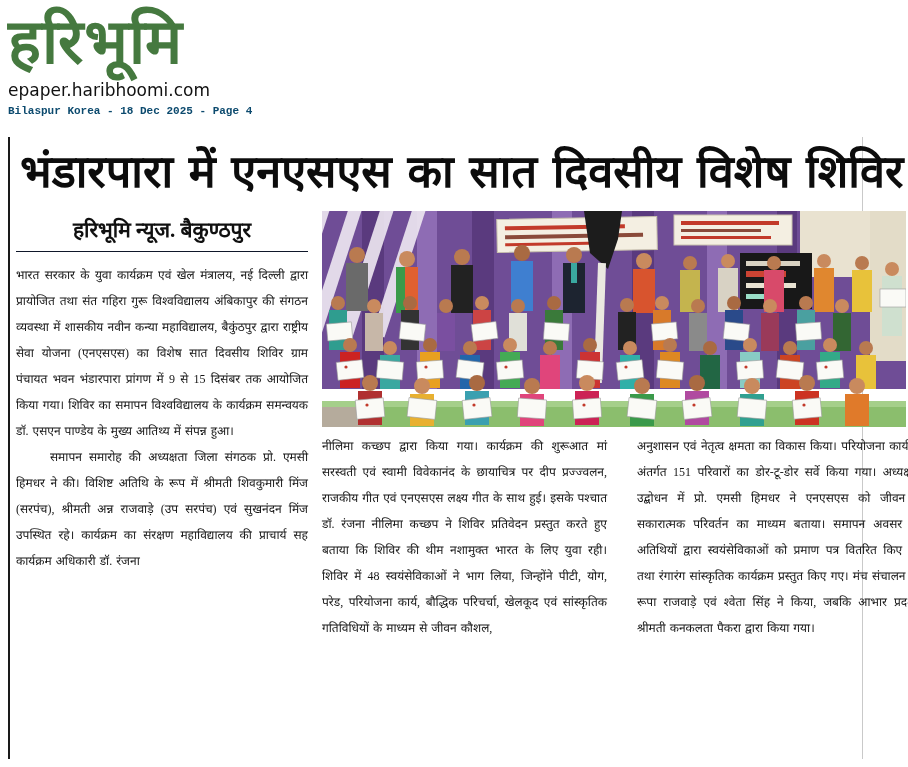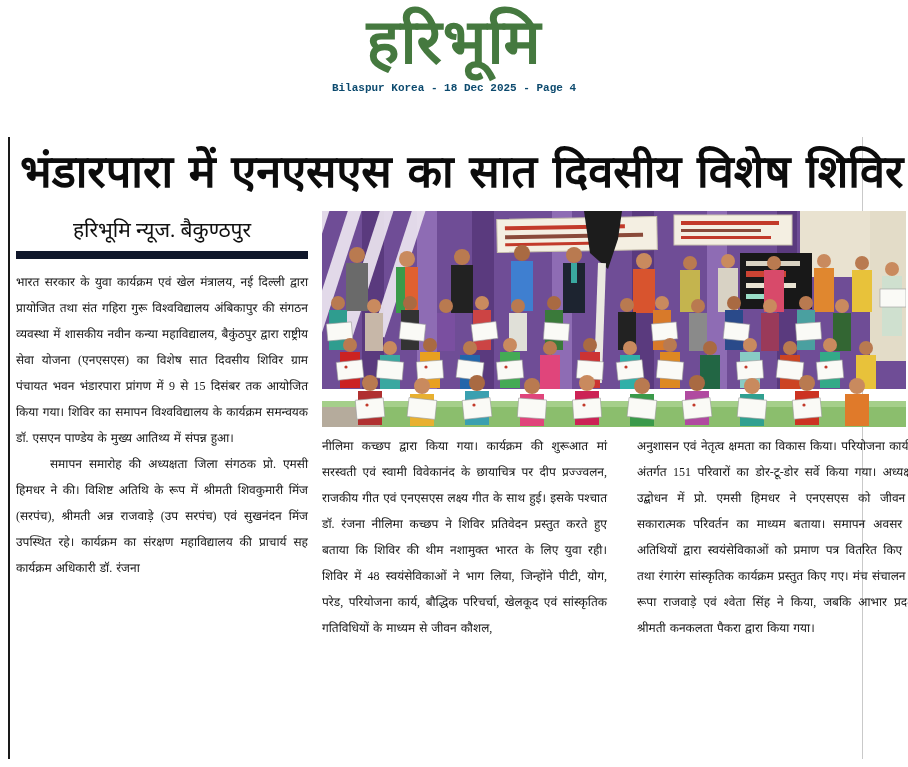--- a/index.html
+++ b/index.html
@@ -4,21 +4,21 @@
 <style>
   html,body{margin:0;padding:0;}
   body{
     width:908px;height:767px;overflow:hidden;background:#ffffff;
     font-family:"Liberation Serif","DejaVu Serif",serif;
     color:#141414;
   }
   .page{position:relative;width:908px;height:767px;background:#fff;}
 
   
-  .masthead{text-align:center;padding-top:6px;}
+  .masthead{padding-top:6px;padding-left:8px;}
   .logo{
     font-family:"DejaVu Sans","Liberation Sans",sans-serif;
     font-weight:900;font-size:62px;line-height:72px;color:#45793f;
     letter-spacing:1px;
   }
   .site-url{
     font-family:"DejaVu Sans","Liberation Sans",sans-serif;
     font-size:17px;line-height:21px;color:#111;margin-top:2px;
   }
   .edition{
@@ -36,42 +36,43 @@
     margin:6px 4px 10px 4px;
     font-family:"DejaVu Sans","Liberation Sans",sans-serif;
     font-weight:800;font-size:45px;line-height:58px;
     color:#0c0c0c;text-align:center;white-space:nowrap;
   }
   .content{display:flex;gap:14px;padding-right:6px;}
   .col-left{width:292px;flex:0 0 292px;}
   .col-rest{flex:1 1 auto;min-width:0;}
 
   .byline{
-    font-size:21px;font-weight:400;text-align:center;color:#101010;
-    padding:4px 0 8px 0;margin-bottom:10px;border-bottom:8px solid #0f172a;
+    font-size:21px;font-weight:700;text-align:center;color:#101010;
+    padding:4px 0 8px 0;margin-bottom:10px;border-bottom:1px solid #0f172a;
   }
   p.story{
     margin:0;font-size:12px;line-height:26px;text-align:justify;color:#161616;
     word-spacing:1px;
   }
   p.story.indent{text-indent:34px;}
 
   .photo{width:584px;height:216px;margin:0 0 6px 0;}
   .photo svg{display:block;width:584px;height:216px;}
 
   .two-cols{display:flex;gap:30px;margin-top:2px;align-items:center;}
   .two-cols .sub{width:285px;flex:0 0 285px;}
 </style>
 </head>
 <body>
 
 <div class="page">
 
   <header class="masthead">
     <div class="logo">हरिभूमि</div>
+    <div class="site-url">epaper.haribhoomi.com</div>
     <div class="edition">Bilaspur Korea - 18 Dec 2025 - Page 4</div>
   </header>
 
   <article class="clip">
     <h1 class="headline">भंडारपारा में एनएसएस का सात दिवसीय विशेष शिविर</h1>
 
     <div class="content">
 
       <div class="col-left">
         <div class="byline">हरिभूमि न्यूज. बैकुण्ठपुर</div>

